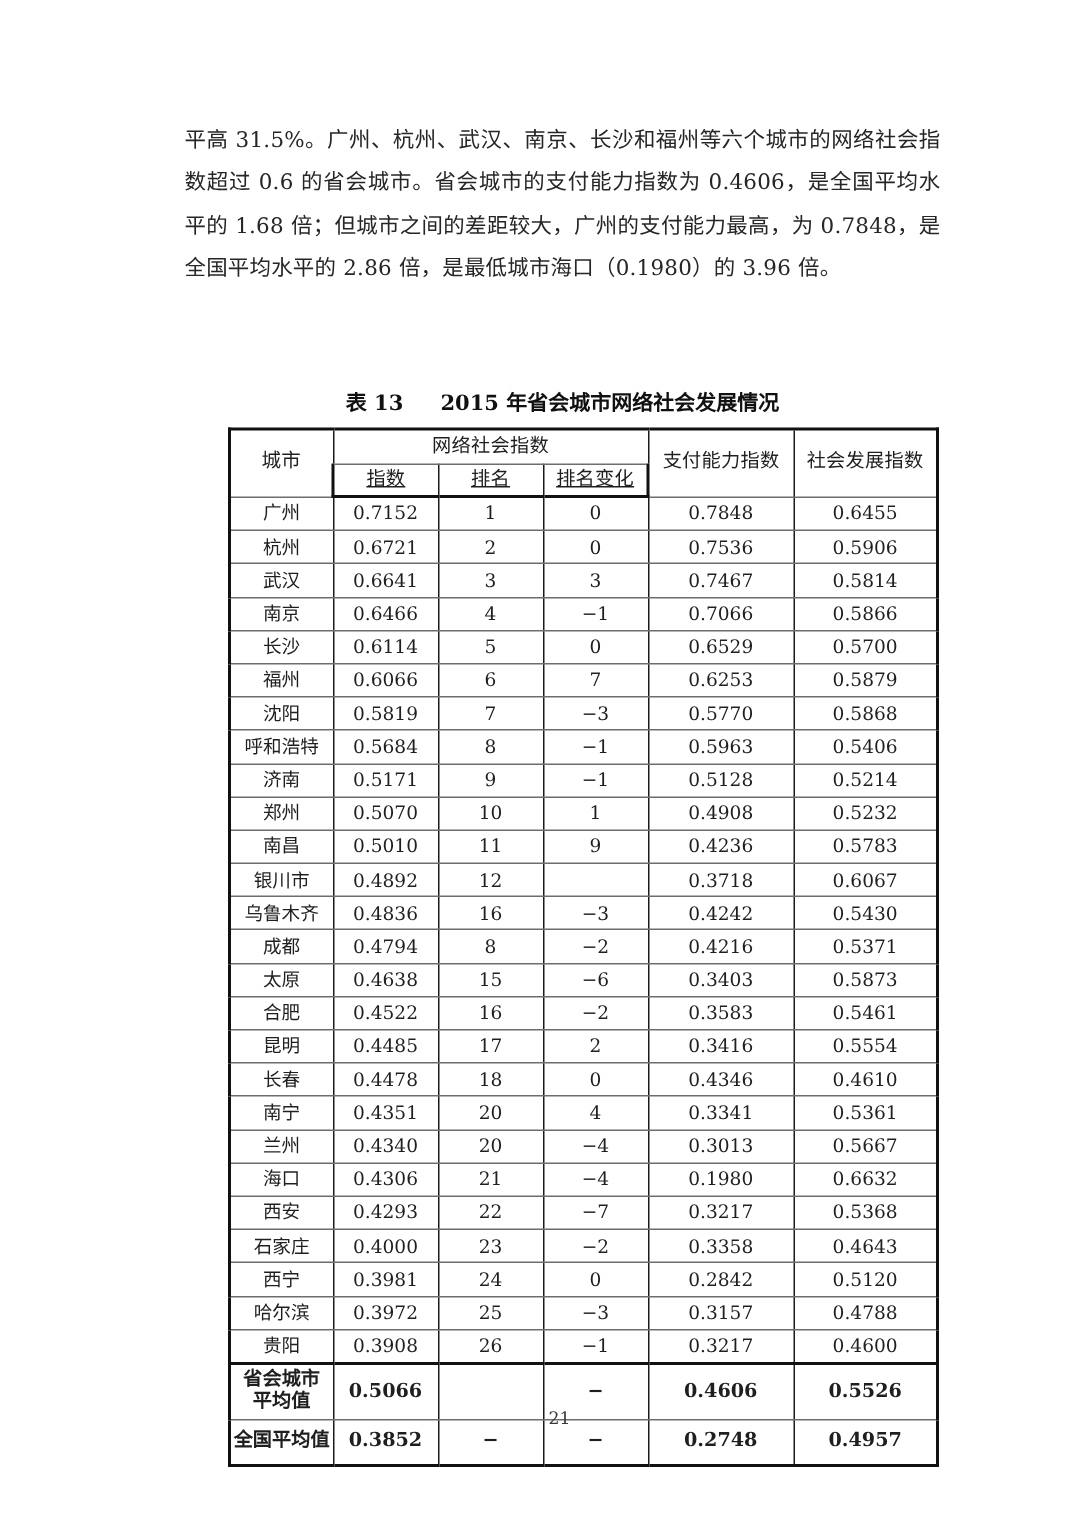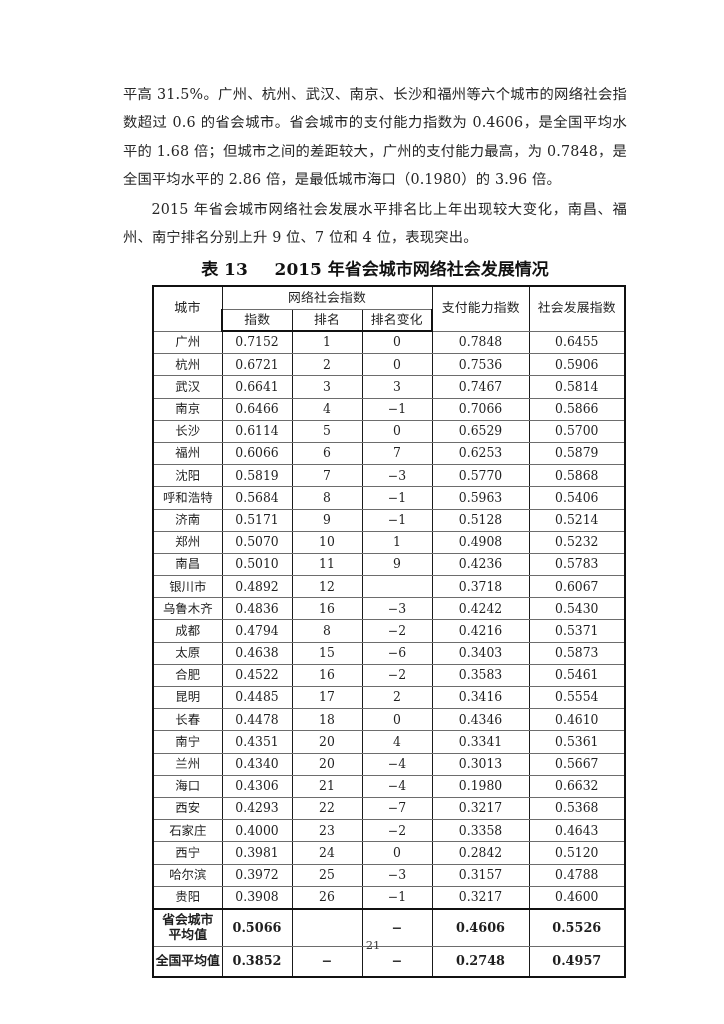--- a/index.html
+++ b/index.html
@@ -46,21 +46,21 @@
     margin-top: 1px;
   }
 
   
   .table-caption {
     position: absolute;
     left: 112px;
     top: 259px;
     width: 504px;
     text-align: center;
-    font-size: 17px;
+    font-size: 14px;
     font-weight: bold;
     line-height: 20px;
     color: #111;
   }
   .table-caption .cap-num {
     margin-right: 2px;
   }
   .table-caption .cap-gap {
     display: inline-block;
     width: 13px;
@@ -109,21 +109,21 @@
   table.data td:last-child  { border-right: 2.4px solid #111; }
   table.data tr.last-row td { border-bottom: 2.4px solid #111; }
 
   
   thead th {
     font-weight: bold;
     font-size: 12.8px;
     letter-spacing: 0.2px;
   }
   thead tr.hdr-top th { height: 22px; }
-  thead tr.hdr-sub th { height: 20px; }
+  thead tr.hdr-sub th { height: 20px; text-decoration: underline; }
   thead tr.hdr-sub th { border-bottom: 2.2px solid #111; }
   th.city-head {
     border-bottom: 2.2px solid #111;
     font-size: 13px;
   }
   th.pay-head, th.soc-head {
     border-bottom: 2.2px solid #111;
   }
   th.group-head { border-bottom: 1px solid #6d6d6d; }
 
@@ -154,21 +154,20 @@
     color: #3a3a3a;
   }
 </style>
 </head>
 <body>
 
 <div class="page">
 
   <div class="body-text">
     <p class="para">平高 31.5%。广州、杭州、武汉、南京、长沙和福州等六个城市的网络社会指数超过 0.6 的省会城市。省会城市的支付能力指数为 0.4606，是全国平均水平的 1.68 倍；但城市之间的差距较大，广州的支付能力最高，为 0.7848，是全国平均水平的 2.86 倍，是最低城市海口（0.1980）的 3.96 倍。</p>
-    <p class="para">2015 年省会城市网络社会发展水平排名比上年出现较大变化，南昌、福州、南宁排名分别上升 9 位、7 位和 4 位，表现突出。</p>
   </div>
 
   <div class="table-caption">
     <span class="cap-num">表 13</span>
     <span class="cap-gap"></span>
     <span>2015 年省会城市网络社会发展情况</span>
   </div>
 
   <div class="tbl-wrap">
     <table class="data">

